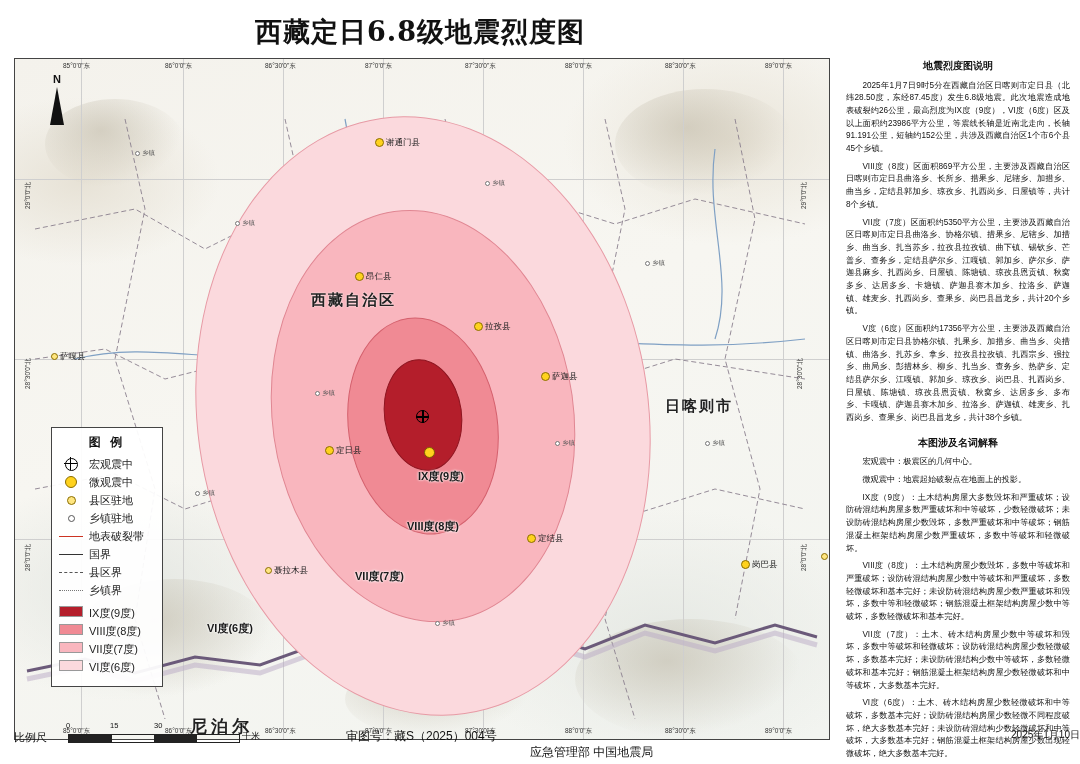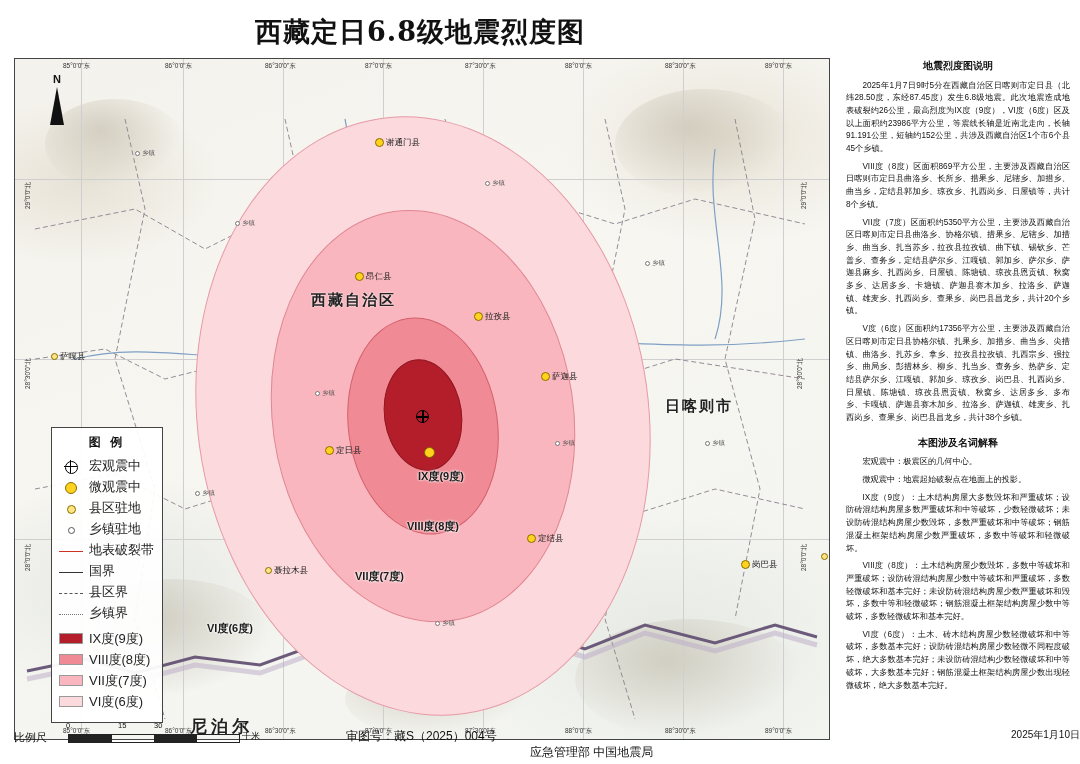--- a/index.html
+++ b/index.html
@@ -117,21 +117,21 @@
   
   .legend{
     position:absolute;left:36px;top:368px;width:112px;
     background:rgba(255,255,255,.94);border:1px solid #444;
     padding:4px 6px 8px;box-sizing:border-box;
   }
   .legend h4{
     margin:2px 0 6px;font-size:12px;text-align:center;font-weight:bold;
     letter-spacing:3px;
   }
-  .lg-row{display:flex;align-items:center;font-size:13px;margin:3px 0;color:#222;}
+  .lg-row{display:flex;align-items:flex-start;font-size:11px;margin:3px 0;color:#222;}
   .lg-sym{width:26px;text-align:center;margin-right:5px;flex:0 0 26px;}
   .sw{display:inline-block;width:22px;height:9px;border:1px solid #999;}
   .ln{display:inline-block;width:24px;height:0;border-top:1.4px solid #333;vertical-align:middle;}
   .ln.red{border-top:1.6px solid #c32;}
   .ln.dash{border-top:1.3px dashed #555;}
   .ln.dot{border-top:1.3px dotted #777;}
   .crosscircle{
     display:inline-block;width:11px;height:11px;border:1.3px solid #000;border-radius:50%;
     position:relative;vertical-align:middle;
   }
@@ -234,21 +234,21 @@
     <div class="iso-label" style="left:392px;top:460px;">VIII度(8度)</div>
     <div class="iso-label" style="left:340px;top:510px;">VII度(7度)</div>
     <div class="iso-label" style="left:192px;top:562px;">VI度(6度)</div>
 
     <div class="place big" style="left:296px;top:232px;">西藏自治区</div>
     <div class="place big" style="left:650px;top:338px;">日喀则市</div>
     <div class="place big" style="left:175px;top:640px;font-size:17px;letter-spacing:4px;margin-top:16px;">尼泊尔</div>
 
     <div class="city" style="left:360px;top:78px;"><span class="dot"></span><span>谢通门县</span></div>
     <div class="city" style="left:340px;top:212px;"><span class="dot"></span><span>昂仁县</span></div>
-    <div class="city" style="left:448px;top:252px;padding-left:11px;"><span class="dot"></span><span>拉孜县</span></div>
+    <div class="city" style="left:448px;top:262px;padding-left:11px;"><span class="dot"></span><span>拉孜县</span></div>
     <div class="city" style="left:526px;top:312px;"><span class="dot"></span><span>萨迦县</span></div>
     <div class="city" style="left:310px;top:386px;"><span class="dot"></span><span>定日县</span></div>
     <div class="city" style="left:512px;top:474px;"><span class="dot"></span><span>定结县</span></div>
     <div class="city" style="left:726px;top:500px;"><span class="dot"></span><span>岗巴县</span></div>
     <div class="city small" style="left:250px;top:506px;"><span class="dot"></span><span>聂拉木县</span></div>
     <div class="city small" style="left:36px;top:292px;"><span class="dot"></span><span>萨嘎县</span></div>
     <div class="city small" style="left:806px;top:492px;"><span class="dot"></span><span>仲巴县</span></div>
 
     <div class="city tiny" style="left:120px;top:90px;"><span class="dot"></span>乡镇</div>
     <div class="city tiny" style="left:220px;top:160px;"><span class="dot"></span>乡镇</div>
@@ -353,29 +353,30 @@
   <p>2025年1月7日9时5分在西藏自治区日喀则市定日县（北纬28.50度，东经87.45度）发生6.8级地震。此次地震造成地表破裂约26公里，最高烈度为IX度（9度），VI度（6度）区及以上面积约23986平方公里，等震线长轴是近南北走向，长轴91.191公里，短轴约152公里，共涉及西藏自治区1个市6个县45个乡镇。</p>
   <p>VIII度（8度）区面积869平方公里，主要涉及西藏自治区日喀则市定日县曲洛乡、长所乡、措果乡、尼辖乡、加措乡、曲当乡，定结县郭加乡、琼孜乡、扎西岗乡、日屋镇等，共计8个乡镇。</p>
   <p>VII度（7度）区面积约5350平方公里，主要涉及西藏自治区日喀则市定日县曲洛乡、协格尔镇、措果乡、尼辖乡、加措乡、曲当乡、扎当苏乡，拉孜县拉孜镇、曲下镇、锡钦乡、芒普乡、查务乡，定结县萨尔乡、江嘎镇、郭加乡、萨尔乡、萨迦县麻乡、扎西岗乡、日屋镇、陈塘镇、琼孜县恩贡镇、秋窝多乡、达居多乡、卡塘镇、萨迦县赛木加乡、拉洛乡、萨迦镇、雄麦乡、扎西岗乡、查果乡、岗巴县昌龙乡，共计20个乡镇。</p>
   <p>V度（6度）区面积约17356平方公里，主要涉及西藏自治区日喀则市定日县协格尔镇、扎果乡、加措乡、曲当乡、尖措镇、曲洛乡、扎苏乡、拿乡、拉孜县拉孜镇、扎西宗乡、强拉乡、曲局乡、彭措林乡、柳乡、扎当乡、查务乡、热萨乡、定结县萨尔乡、江嘎镇、郭加乡、琼孜乡、岗巴县、扎西岗乡、日屋镇、陈塘镇、琼孜县恩贡镇、秋窝乡、达居多乡、多布乡、卡嘎镇、萨迦县赛木加乡、拉洛乡、萨迦镇、雄麦乡、扎西岗乡、查果乡、岗巴县昌龙乡，共计38个乡镇。</p>
 
   <h3 class="second">本图涉及名词解释</h3>
   <p>宏观震中：极震区的几何中心。</p>
   <p>微观震中：地震起始破裂点在地面上的投影。</p>
   <p>IX度（9度）：土木结构房屋大多数毁坏和严重破坏；设防砖混结构房屋多数严重破坏和中等破坏，少数轻微破坏；未设防砖混结构房屋少数毁坏，多数严重破坏和中等破坏；钢筋混凝土框架结构房屋少数严重破坏，多数中等破坏和轻微破坏。</p>
   <p>VIII度（8度）：土木结构房屋少数毁坏，多数中等破坏和严重破坏；设防砖混结构房屋少数中等破坏和严重破坏，多数轻微破坏和基本完好；未设防砖混结构房屋少数严重破坏和毁坏，多数中等和轻微破坏；钢筋混凝土框架结构房屋少数中等破坏，多数轻微破坏和基本完好。</p>
+  <p>VII度（7度）：土木、砖木结构房屋少数中等破坏和毁坏，多数中等破坏和轻微破坏；设防砖混结构房屋少数轻微破坏，多数基本完好；未设防砖混结构少数中等破坏，多数轻微破坏和基本完好；钢筋混凝土框架结构房屋少数轻微破坏和中等破坏，大多数基本完好。</p>
   <p>VI度（6度）：土木、砖木结构房屋少数轻微破坏和中等破坏，多数基本完好；设防砖混结构房屋少数轻微不同程度破坏，绝大多数基本完好；未设防砖混结构少数轻微破坏和中等破坏，大多数基本完好；钢筋混凝土框架结构房屋少数出现轻微破坏，绝大多数基本完好。</p>
 </div>
 
 <div class="footer">
   <div class="scalebar-wrap">
     <div class="sb-title">比例尺</div>
     <div class="sb-ticks">
       <span style="left:4px;">0</span>
-      <span style="left:48px;margin-left:8px;">15</span>
+      <span style="left:48px;">15</span>
       <span style="left:92px;">30</span>
       <span style="left:176px;">60</span>
     </div>
     <div class="sb">
       <div class="fill"></div>
         <div></div>
         <div class="fill"></div>
         <div></div>
     </div>
     <div class="sb-unit">千米</div>

